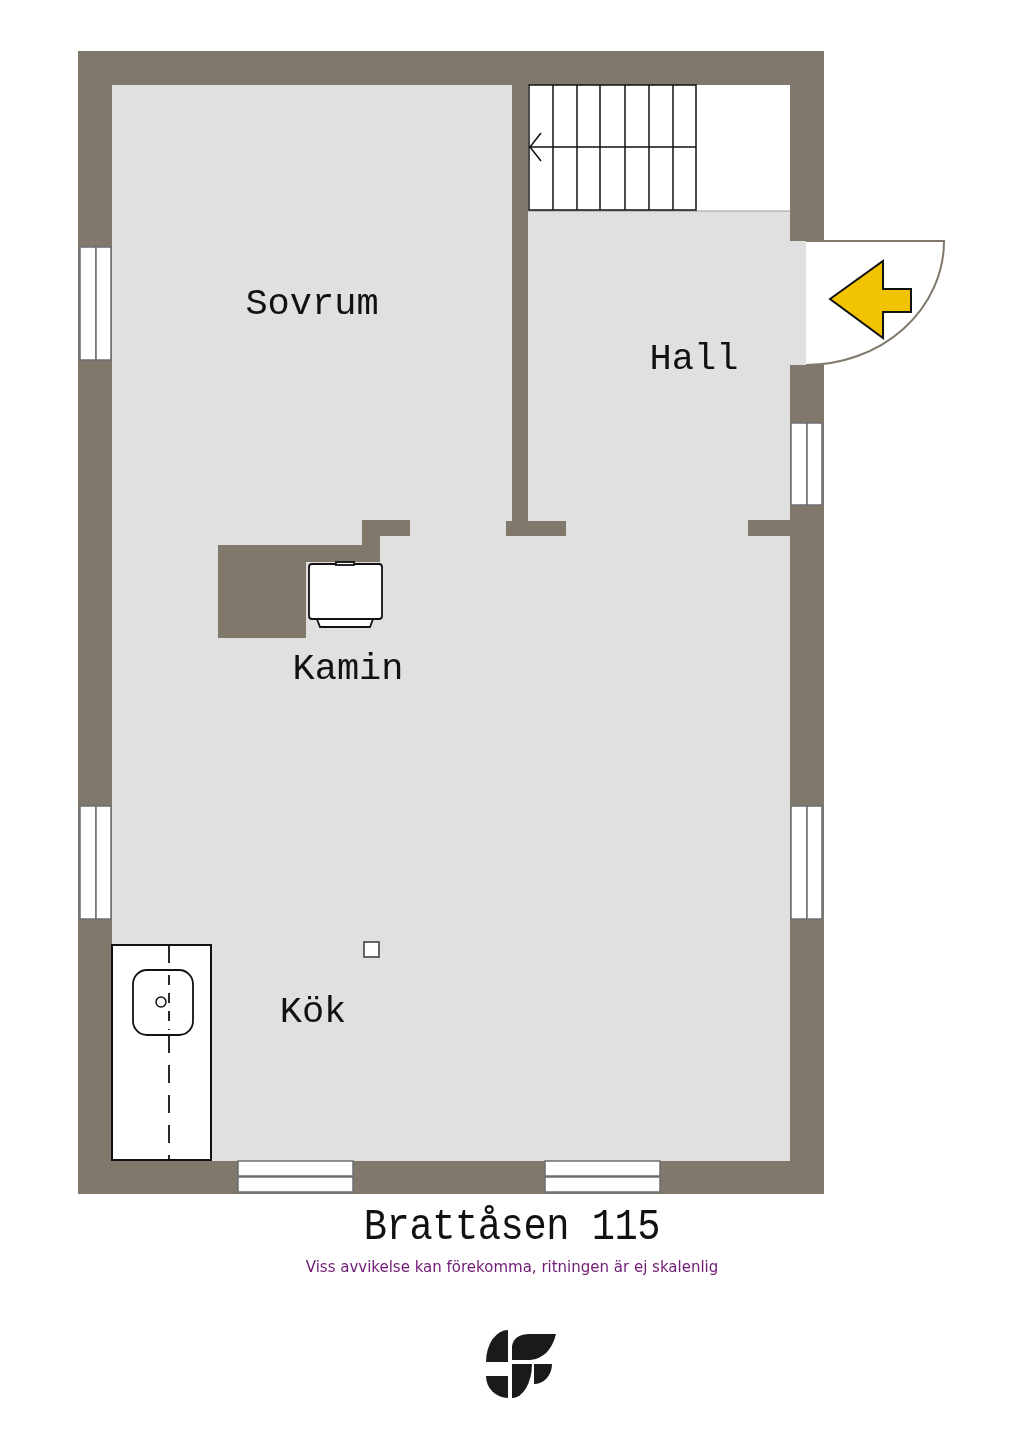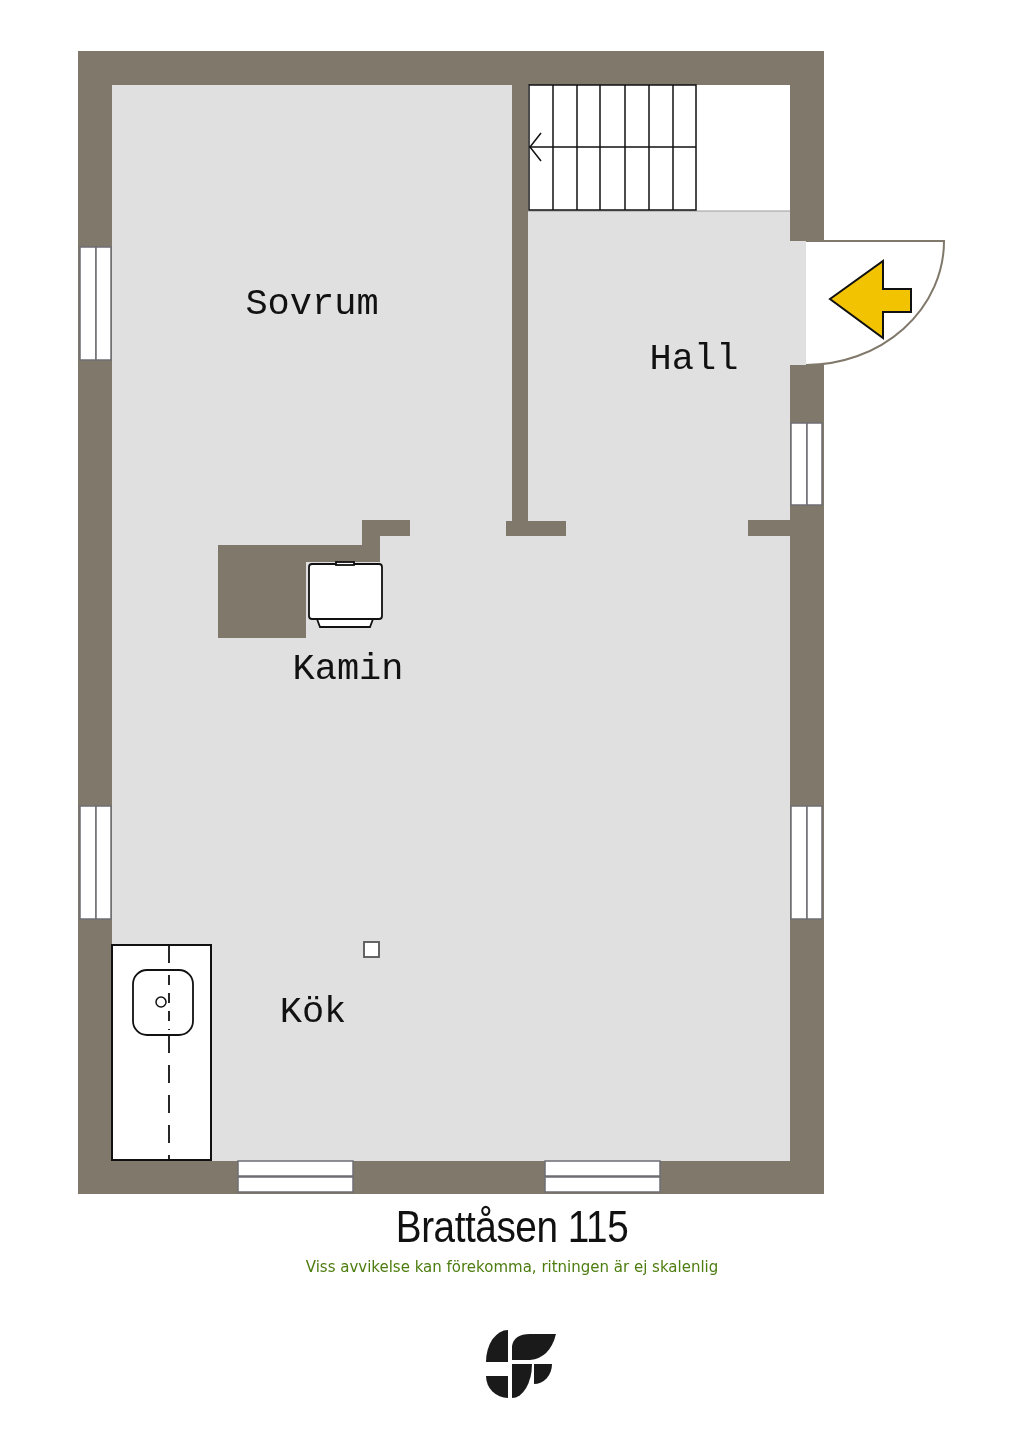--- a/index.html
+++ b/index.html
@@ -1,21 +1,21 @@
 <!DOCTYPE html>
 <html><head>
 <meta charset="utf-8">
 <style>
   html, body { margin: 0; padding: 0; background: #ffffff; }
   body { width: 1024px; height: 1448px; position: relative; overflow: hidden; font-family: "Liberation Sans", sans-serif; }
   #plan { position: absolute; left: 0; top: 0; width: 1024px; height: 1448px; }
   .room-label { position: absolute; font-family: Liberation Mono, monospace; font-size: 37px; color: #111111; white-space: nowrap; transform: translateX(-50%); line-height: 1; }
-  .title { position: absolute; left: 512px; top: 1202px; transform: translateX(-50%); font-family: Liberation Sans, sans-serif; font-size: 44px; color: #111111; white-space: nowrap; transform-origin: center; letter-spacing: -0.5px; }
+  .title { position: absolute; left: 512px; top: 1202px; transform: translateX(-50%); font-family: Liberation Mono, monospace; font-size: 44px; color: #111111; white-space: nowrap; transform-origin: center; letter-spacing: -0.5px; }
   .title span { display: inline-block; transform: scaleX(0.88); }
-  .disclaimer { position: absolute; left: 512px; top: 1258px; transform: translateX(-50%); font-family: "DejaVu Sans", sans-serif; font-size: 15px; color: #4d7c0f; white-space: nowrap; }
+  .disclaimer { position: absolute; left: 512px; top: 1258px; transform: translateX(-50%); font-family: "DejaVu Sans", sans-serif; font-size: 15px; color: #701a75; white-space: nowrap; }
   .logo { position: absolute; left: 484px; top: 1328px; width: 72px; height: 72px; }
 </style>
 </head>
 <body>
 
 <svg id="plan" viewBox="0 0 1024 1448" xmlns="http://www.w3.org/2000/svg">
 
   <rect x="78" y="51" width="746" height="1143" fill="#80786a"></rect>
 
   <rect x="112" y="85" width="678" height="1076" fill="#e0e0e0"></rect>

